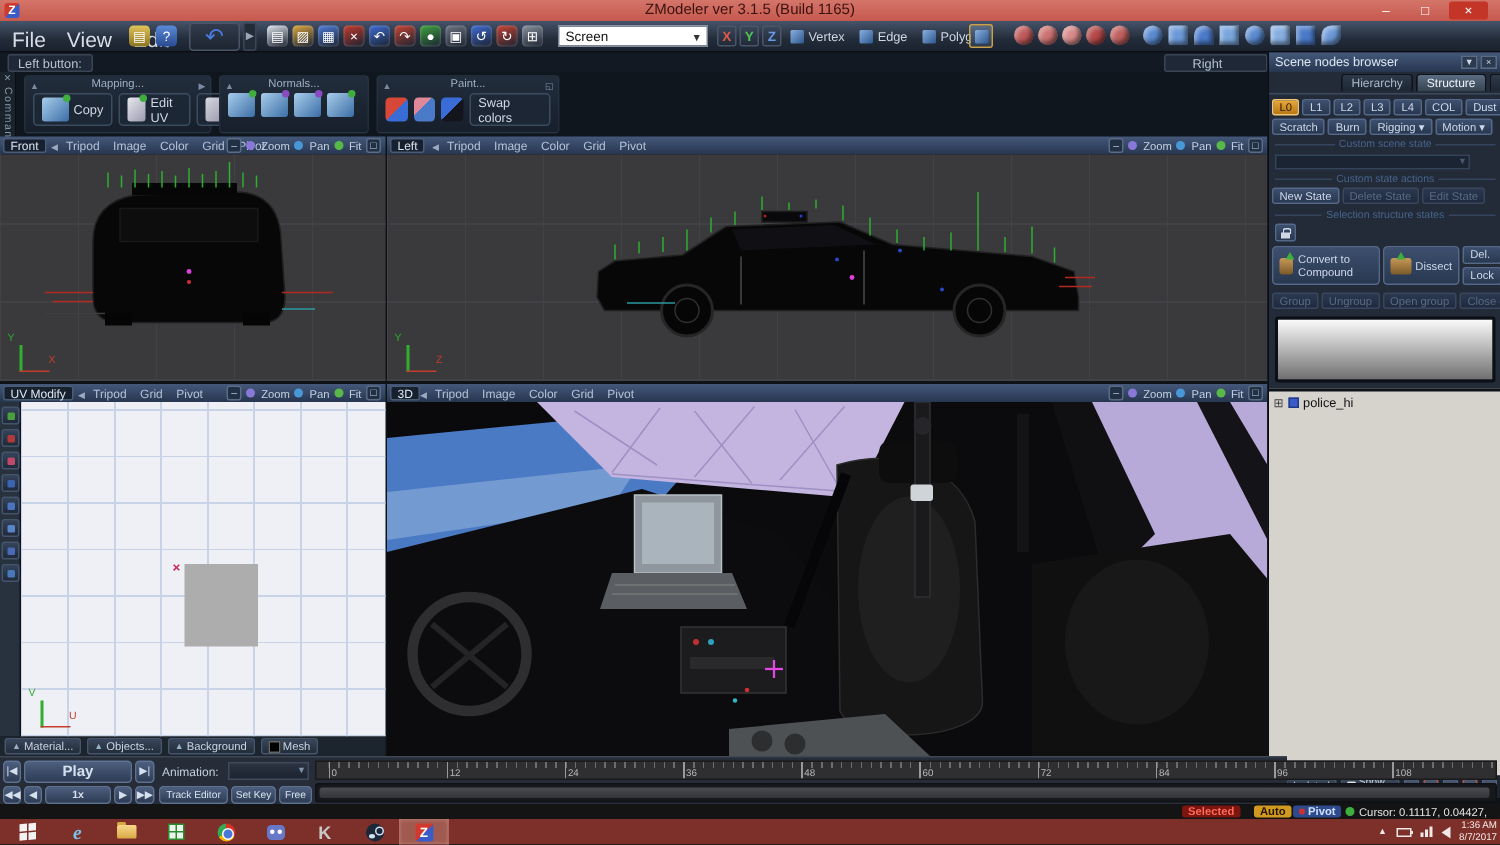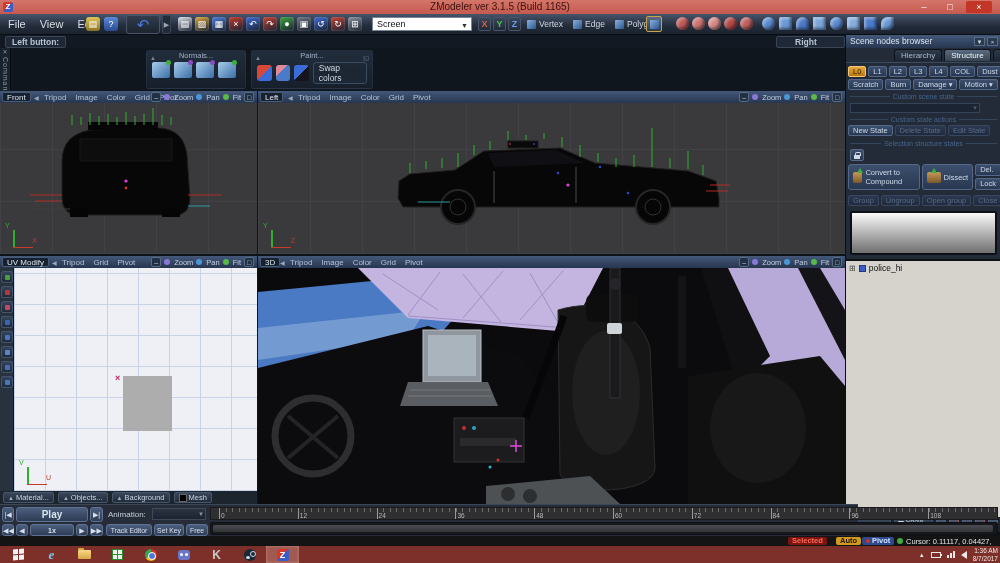--- a/index.html
+++ b/index.html
@@ -14,21 +14,21 @@
   #titlebar .title{position:absolute;left:0;right:0;top:1px;text-align:center;color:#3a1210;}
   #app-icon{position:absolute;left:3px;top:2px;width:10px;height:10px;border-radius:2px;
     background:linear-gradient(135deg,#d03a2e 50%,#3a5cc8 50%);color:#fff;font-size:8px;line-height:10px;text-align:center;font-weight:bold;}
   .wbtn{position:absolute;top:1px;width:20px;height:12px;text-align:center;font-size:9px;line-height:12px;color:#fff;}
   #btn-min{right:66px;} #btn-max{right:40px;}
   #btn-close{right:8px;width:26px;background:#c23527;border-radius:2px;}
 
   
   #menurow{left:0;top:14px;width:1000px;height:21px;
     background:linear-gradient(#46546a,#232c3a 60%,#1a222e);border-bottom:1px solid #0a0e14;}
-  #menubar-items{position:absolute;left:8px;top:4px;display:flex;gap:14px;font-size:11px;color:#d8dee6;}
+  #menubar-items{position:absolute;left:8px;top:4px;display:flex;gap:14px;font-size:14px;color:#d8dee6;}
   .mini-ic{position:absolute;top:3px;width:14px;height:14px;border-radius:3px;font-size:9px;line-height:14px;text-align:center;color:#fff;}
   #ic-export{left:86px;background:linear-gradient(#e0c45a,#8a7420);}
   #ic-help{left:104px;background:linear-gradient(#5a8ad8,#2a4a90);}
   #big-undo{left:126px;top:1px;width:34px;height:19px;background:linear-gradient(#323c4c,#1c2430);
     border:1px solid #4a5668;border-radius:3px;color:#4a7ae0;font-size:15px;line-height:17px;text-align:center;}
   #big-undo-arrow{left:162px;top:1px;width:9px;height:19px;background:#222b38;border:1px solid #3a4656;
     color:#9aa6b6;font-size:7px;line-height:18px;text-align:center;border-radius:2px;}
   #file-icons{position:absolute;left:178px;top:3px;display:flex;gap:3px;}
   .t-ic{width:14px;height:14px;border-radius:3px;font-size:9px;line-height:14px;text-align:center;color:#fff;
     box-shadow:inset 0 0 2px rgba(255,255,255,.35);}
@@ -43,21 +43,21 @@
   .cube{width:9px;height:9px;background:linear-gradient(135deg,#8ab0de,#2c568e);border-radius:1px;display:inline-block;}
   #active-cube{position:absolute;left:646px;top:2px;width:16px;height:16px;border:1px solid #caa24a;border-radius:2px;
     background:linear-gradient(#5a6c84,#2c3a4e);}
   #active-cube .cube{margin:3px;}
   #manip-icons{position:absolute;left:676px;top:3px;display:flex;gap:3px;}
   .iconm{width:13px;height:13px;border-radius:50%;box-shadow:inset -2px -2px 3px rgba(0,0,0,.5),inset 2px 2px 3px rgba(255,255,255,.35);}
   #prim-icons{position:absolute;left:762px;top:3px;display:flex;gap:4px;}
   .iconp{width:13px;height:13px;box-shadow:inset -2px -2px 3px rgba(0,0,0,.5),inset 2px 2px 3px rgba(255,255,255,.4);}
 
   
-  #tabrow{left:0;top:35px;width:845px;height:13px;background:#121923;font-weight:bold;}
+  #tabrow{left:0;top:35px;width:845px;height:13px;background:#121923;}
   #left-btn-label{position:absolute;left:5px;top:1px;height:12px;padding:0 6px;background:#1e2836;border:1px solid #3a4656;
     font-size:8.5px;color:#b8c4d2;line-height:10px;border-radius:2px;}
   #main-tabs{position:absolute;left:70px;top:0;display:flex;gap:2px;height:13px;}
   .mtab{padding:1px 9px 0;font-size:8.5px;color:#aab6c4;background:linear-gradient(#2c3razz);
     background:linear-gradient(#313e4e,#1c2530);border:1px solid #0c1118;border-bottom:none;border-radius:3px 3px 0 0;}
   .mtab.active{background:linear-gradient(#5a6c82,#33404f);color:#eaf0f6;}
   #right-btn-label{position:absolute;left:776px;top:1px;height:12px;padding:0 18px;background:#1e2836;border:1px solid #3a4656;
     font-size:8.5px;color:#b8c4d2;line-height:10px;border-radius:2px;}
 
   
@@ -304,20 +304,44 @@
 
 <div id="tabrow" class="abs">
   <span id="left-btn-label">Left button:</span>
   <span id="right-btn-label">Right button:</span>
 </div>
 
 <div id="ribbon" class="abs">
   <div id="command-tab" class="abs">
     <span style="font-size:6px;color:#8a98a8">✕</span>
     <span class="vtext">Command</span>
+  </div>
+  <div class="panel" style="left:16px;width:125px;">
+    <div class="phead"><span class="pcollapse">▲</span>
+      <span>Mapping...</span>
+      <span class="pcorner">▶</span></div>
+    <div class="pbody">
+      <div class="rbtn">
+        <span class="slab">
+            <span class="dot" style="background:#3fae3f"></span>
+          </span>
+        <span>Copy</span>
+      </div>
+      <div class="rbtn">
+        <span class="slab" style="background:linear-gradient(135deg,#e8e8ee,#9a9ab0)">
+            <span class="dot" style="background:#3fae3f"></span>
+          </span>
+        <span>Edit UV</span>
+      </div>
+      <div class="rbtn">
+        <span class="slab" style="background:linear-gradient(135deg,#d8d8e0,#8a8aa0)">
+            <span class="dot" style="background:#c43a2e"></span>
+          </span>
+      </div>
+    </div>
   </div>
   <div class="panel" style="left:251px;width:122px;">
     <div class="phead"><span class="pcollapse">▲</span>
       <span>Paint...</span>
       <span class="pcorner">◱</span></div>
     <div class="pbody">
       <span class="ball" style="background:linear-gradient(135deg,#d84838 50%,#3a6cd8 50%)"></span>
       <span class="ball" style="background:linear-gradient(135deg,#e08898 40%,#4a7ac8 40%)"></span>
       <span class="ball" style="background:linear-gradient(135deg,#3a6cd8 50%,#14141c 50%)"></span>
       <div class="rbtn">
@@ -650,21 +674,21 @@
         <span class="sbtn">L1</span>
         <span class="sbtn">L2</span>
         <span class="sbtn">L3</span>
         <span class="sbtn">L4</span>
         <span class="sbtn">COL</span>
         <span class="sbtn">Dust</span>
       </div>
     <div class="srow" id="state-row" style="top:16px">
         <span class="sbtn">Scratch</span>
         <span class="sbtn">Burn</span>
-        <span class="sbtn">Damage ▾</span>
+        <span class="sbtn">Rigging ▾</span>
         <span class="sbtn">Motion ▾</span>
       </div>
     <div class="ssep" style="top:30px">
         <span>Custom scene state</span>
       </div>
     <div id="sb-combo" style="top:40px">
         <span class="arr">▼</span>
       </div>
     <div class="ssep" style="top:53px">
         <span>Custom state actions</span>

